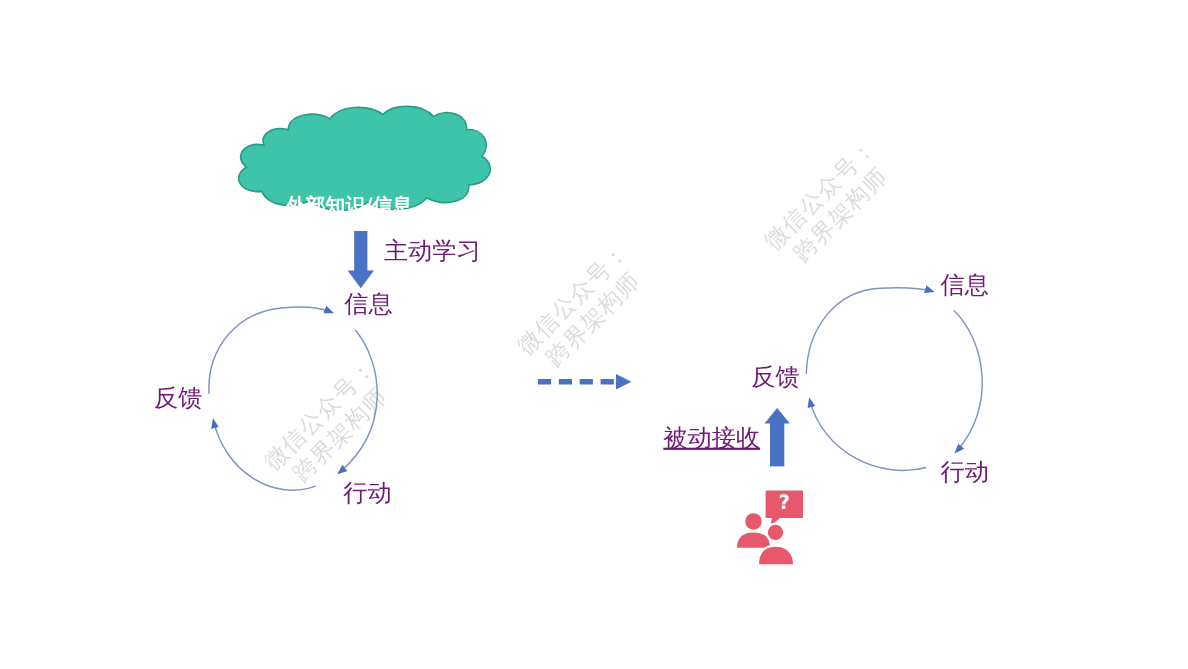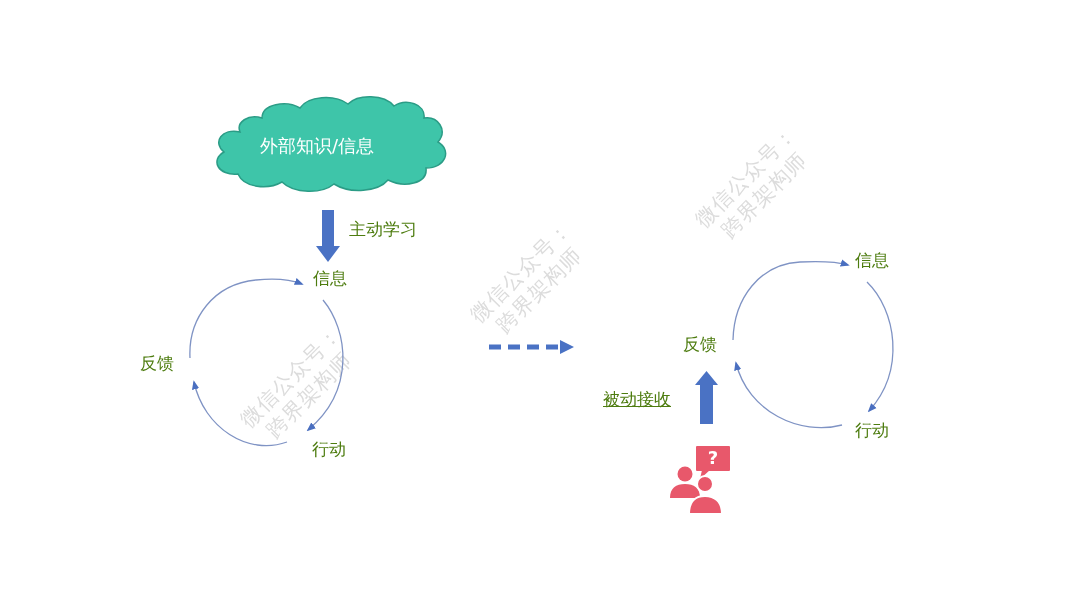--- a/index.html
+++ b/index.html
@@ -2,24 +2,24 @@
 <html><head>
 <meta charset="utf-8">
 <style>
   html, body { margin:0; padding:0; }
   body {
     width:1080px; height:608px; background:#ffffff; position:relative; overflow:hidden;
     font-family: "DejaVu Sans", "Liberation Sans", sans-serif;
   }
   .abs { position:absolute; }
   .label {
-    position:absolute; font-size:17px; color:#4d7c0f; white-space:nowrap; line-height:20px;
+    position:absolute; font-size:22px; color:#701a75; white-space:nowrap; line-height:20px;
   }
   .cloud-text {
-    position:absolute; font-size:18px; color:#ffffff; font-weight:normal; white-space:nowrap;
+    position:absolute; font-size:18px; color:#ffffff; font-weight:bold; white-space:nowrap;margin-top:41px;
   }
   .watermark {
     position:absolute; color:#d6d6d6; font-size:21px; line-height:26px;
     transform:rotate(-45deg); transform-origin:center center; white-space:nowrap;
     letter-spacing:1px; opacity:0.85; text-align:center;
   }
   svg { position:absolute; left:0; top:0; }
 </style>
 </head>
 <body>

